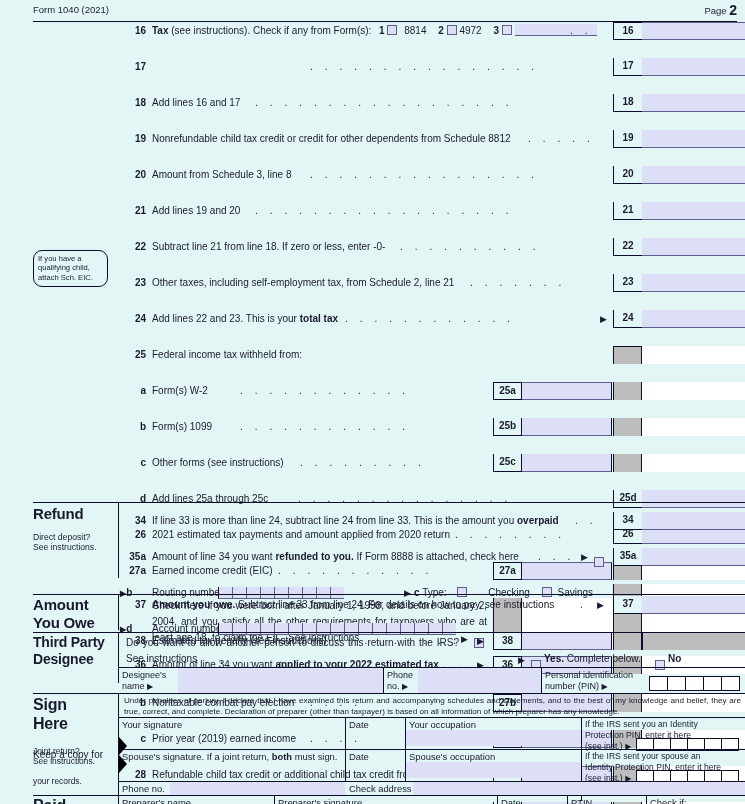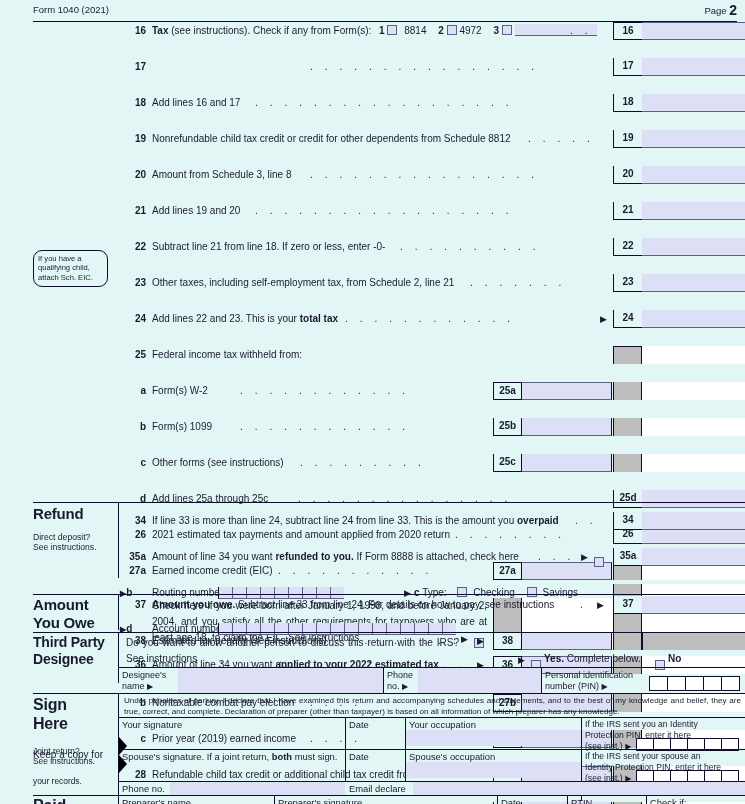--- a/index.html
+++ b/index.html
@@ -385,21 +385,21 @@
           <i style="width: 14px; height: 12px;"></i>
           <i style="width: 14px; height: 12px;"></i>
           <i style="width: 14px; height: 12px;"></i>
           <i style="width: 14px; height: 12px;"></i>
           <i style="width: 14px; height: 12px;"></i>
           <i style="width: 14px; height: 12px;"></i>
         </div>
       <div class="arw" style="left:404px">▶</div>
       <div class="desc" style="left:414px"><b>c</b> <span>Type:</span>
         <span style="margin-left:8px" class="cbx"></span>
-        <span style="margin-left:3px">Checking</span>
+        <span style="margin-left:18px">Checking</span>
         <span style="margin-left:9px" class="cbx"></span>
         <span style="margin-left:3px">Savings</span>
       </div>
       <div class="greyC"></div>
       <div class="whiteC"></div>
     </div>
 
     <div class="row" style="top:558px">
       <div class="ltr" style="left:116px;width:30px;text-align:left;padding-left:4px;box-sizing:border-box"><span class="tri">▶</span><span>d</span></div>
       <div class="desc">Account number</div>
@@ -544,21 +544,21 @@
       <i style="width: 18px; height: 13px;"></i>
       <i style="width: 18px; height: 13px;"></i>
       <i style="width: 18px; height: 13px;"></i>
       <i style="width: 18px; height: 13px;"></i>
       <i style="width: 18px; height: 13px;"></i>
     </div>
 
   <div class="hline" style="left:118px;top:781px;width:627px"></div>
   <div class="lbl9" style="left:122px;top:783px">Phone no.</div>
   <div class="fieldbox" style="left:170px;top:782px;width:175px;height:13px"></div>
-  <div class="lbl9" style="left:349px;top:783px">Email declare</div>
+  <div class="lbl9" style="left:349px;top:783px">Check address</div>
   <div class="fieldbox" style="left:413px;top:782px;width:332px;height:13px"></div>
 
   <div class="hline" style="left:33px;top:795px;width:712px"></div>
   <div class="catlbl" style="top:797px;font-size:16px">Paid</div>
 
   <div class="vline" style="left:118px;top:795px;height:57px"></div>
 
   <div class="lbl9" style="left:122px;top:797px">Preparer's name</div>
 
   <div class="vline" style="left:274px;top:795px;height:33px"></div>

